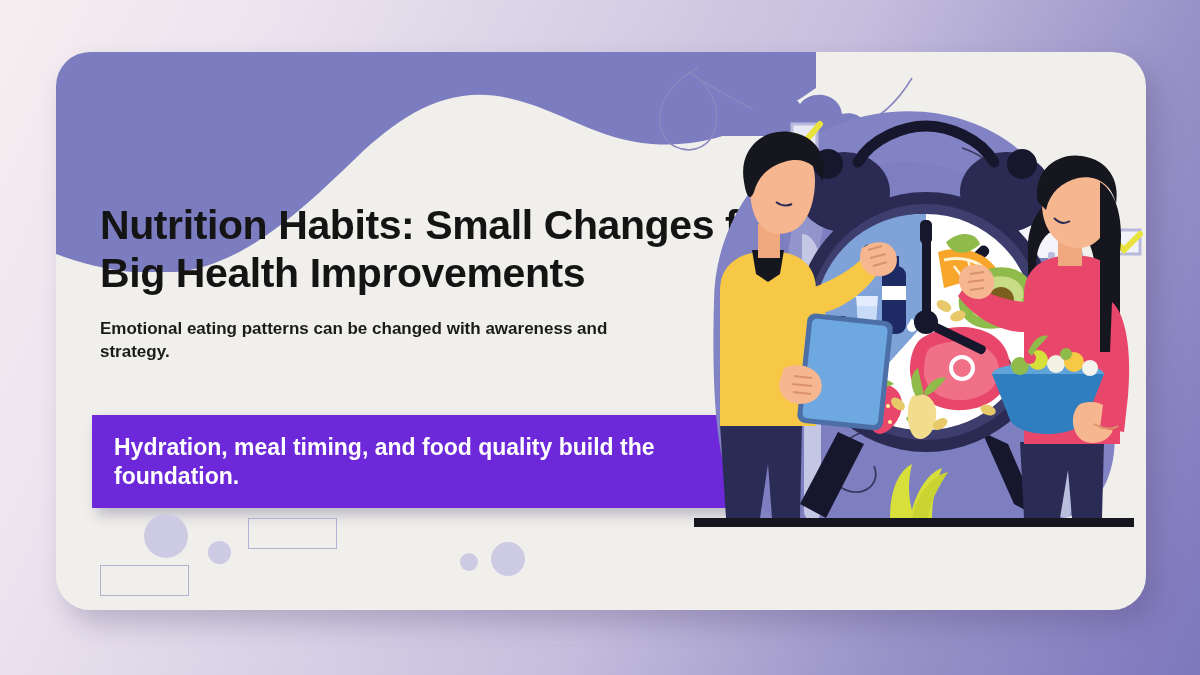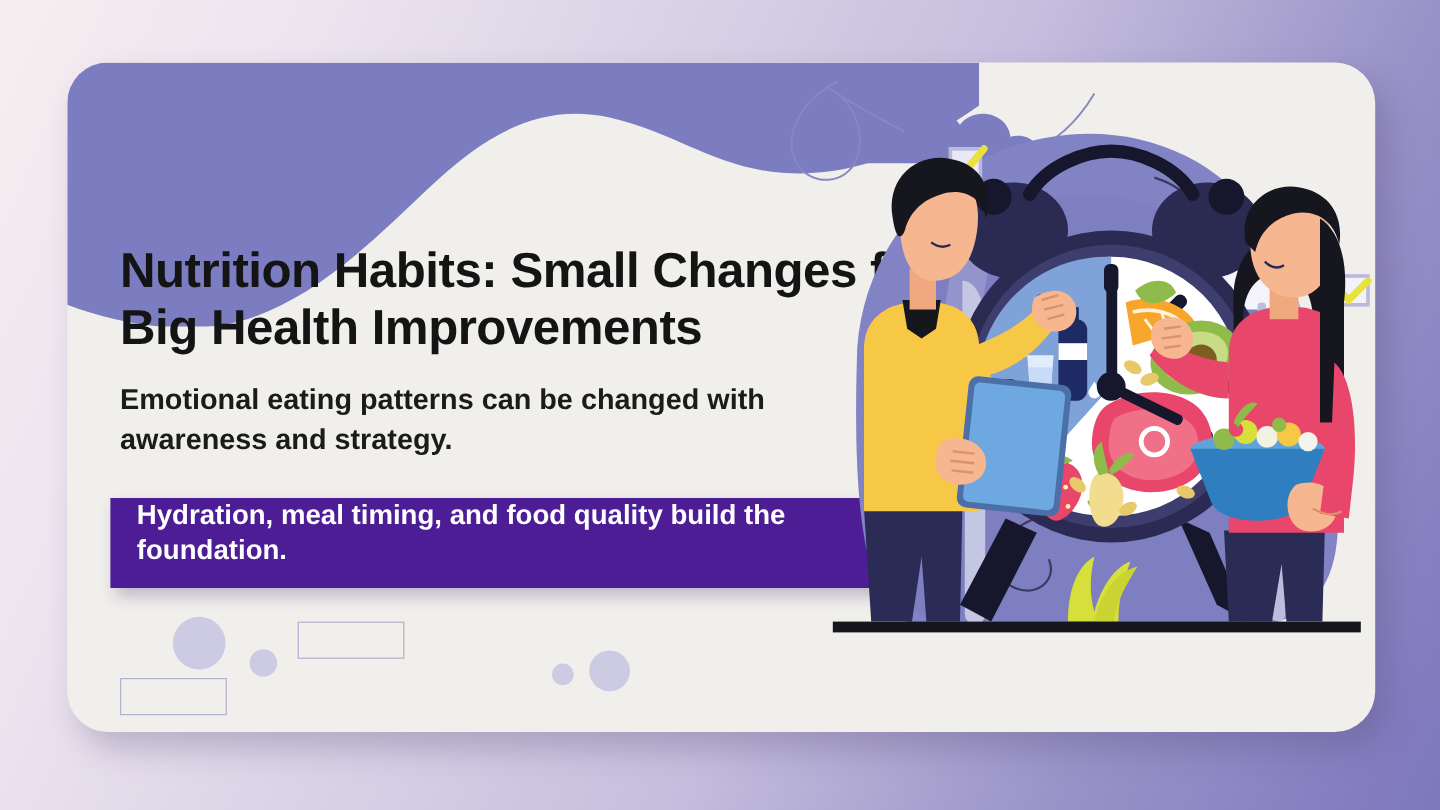--- a/index.html
+++ b/index.html
@@ -28,26 +28,26 @@
   .squiggle { position:absolute; left:570px; top:10px; width:300px; height:120px; }
 
   
   .title {
     position:absolute; left:44px; top:150px; width:690px;
     font-size:41px; font-weight:bold; line-height:1.17;
     color:#141414; letter-spacing:-.4px;
   }
   .subtitle {
     position:absolute; left:44px; top:265px; width:540px;
-    font-size:24px; font-weight:bold; line-height:1.38; color:#1b1b1b;
+    font-size:17px; font-weight:bold; line-height:1.38; color:#1b1b1b;
   }
   .banner {
     position:absolute; left:36px; top:363px;
-    width:696px; padding:0 20px 16px 22px;
-    background:#4c1d95;
+    width:696px; padding:18px 20px 16px 22px;
+    background:#6d28d9;
     box-shadow: 5px 7px 12px rgba(70,60,110,.30);
   }
   .banner-text {
     font-size:23px; font-weight:bold; line-height:1.28; color:#ffffff;
   }
 
   
   .deco-circle { position:absolute; border-radius:50%; background:#cdcbe3; }
   .c1 { left:88px;  top:462px; width:44px; height:44px; }
   .c2 { left:152px; top:489px; width:23px; height:23px; }

